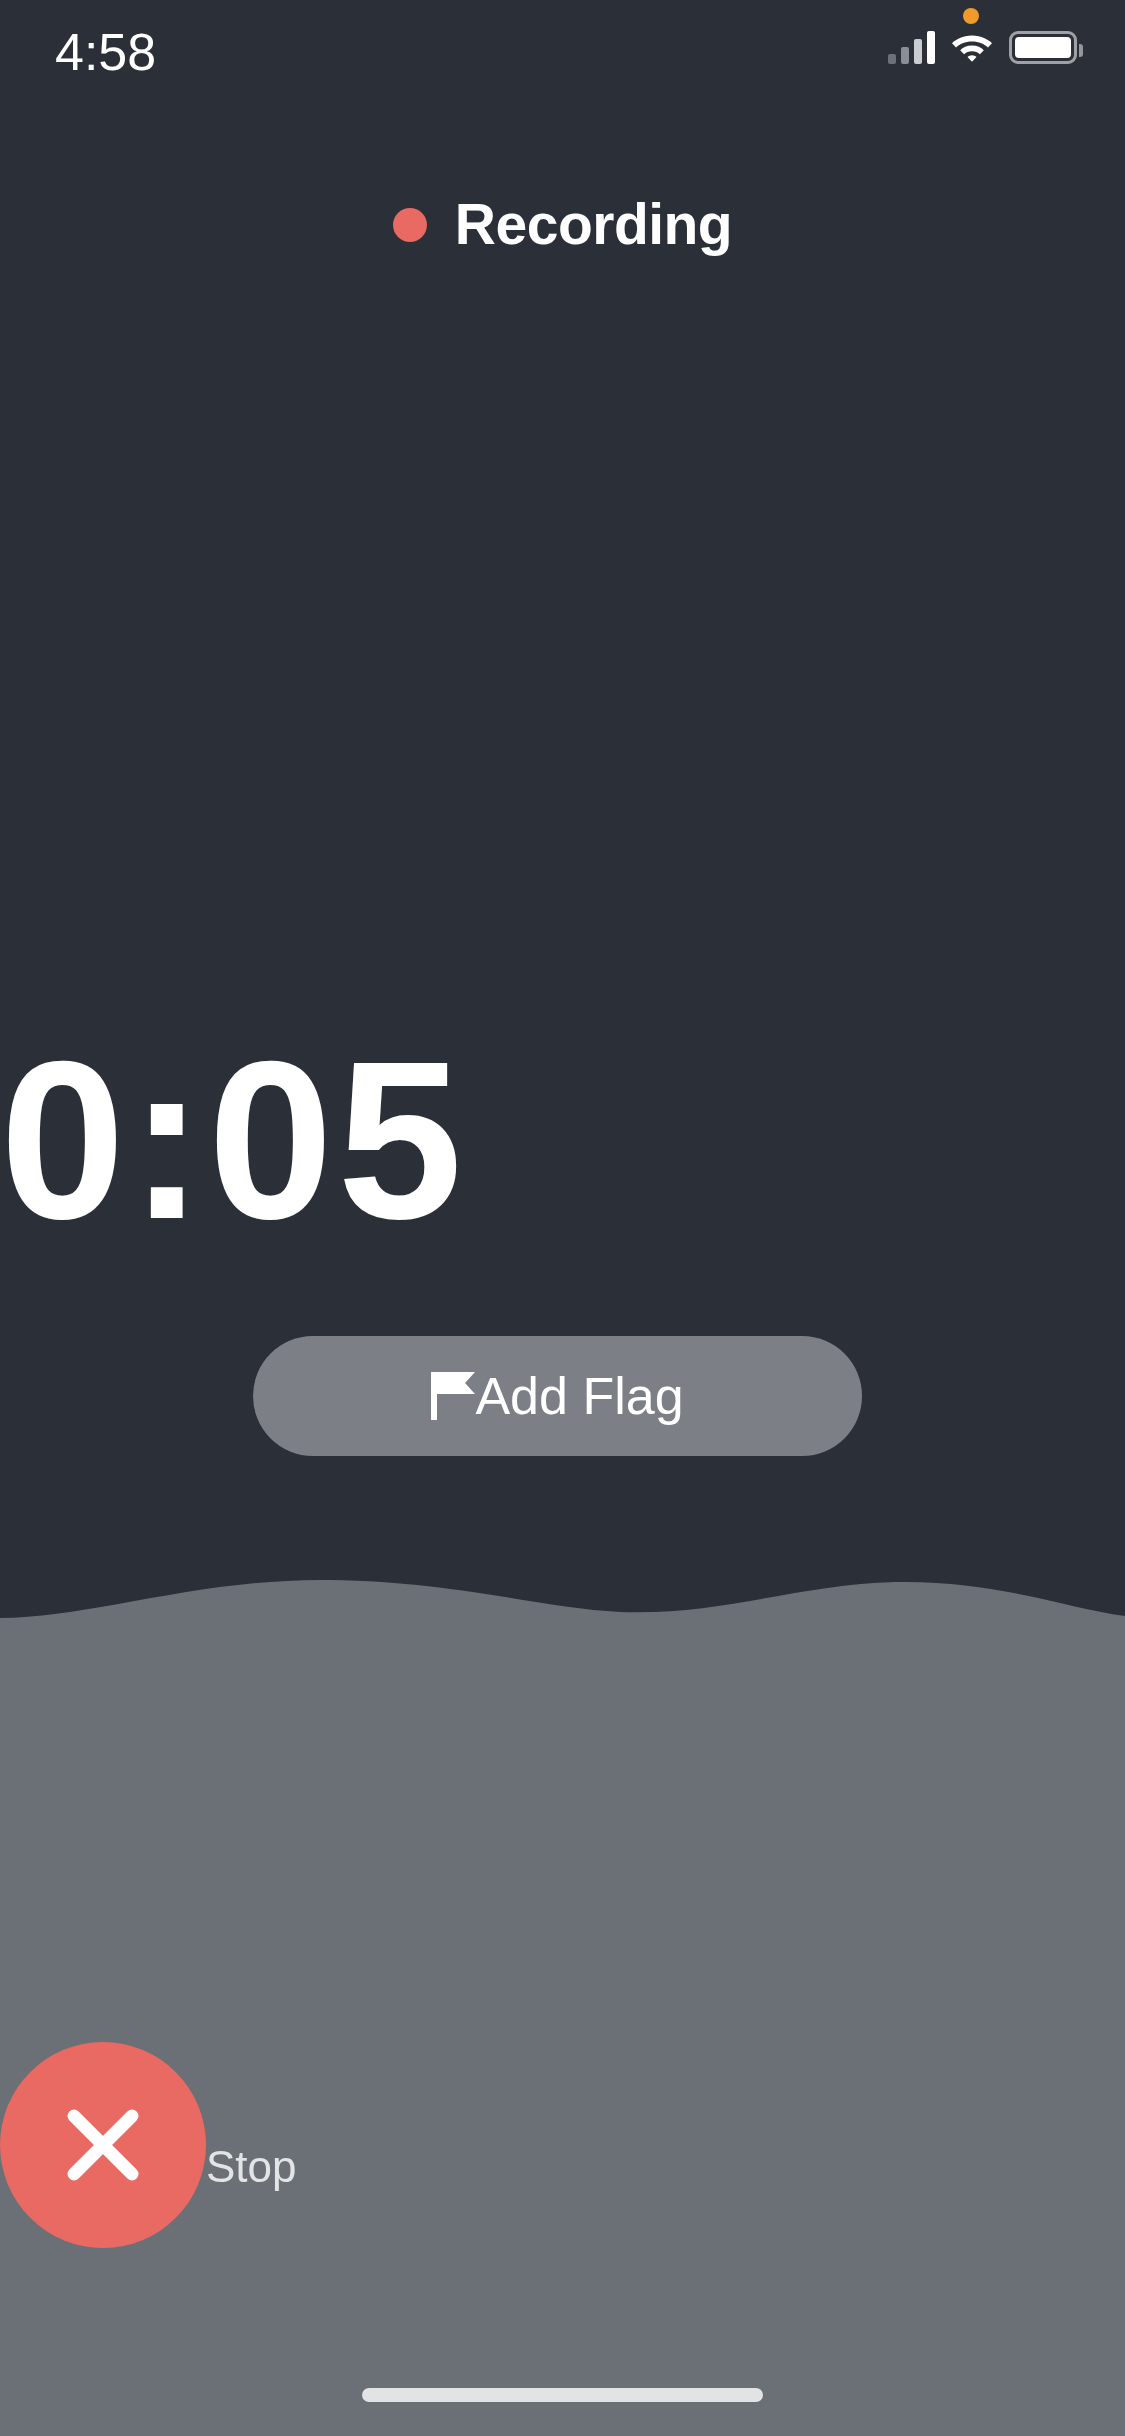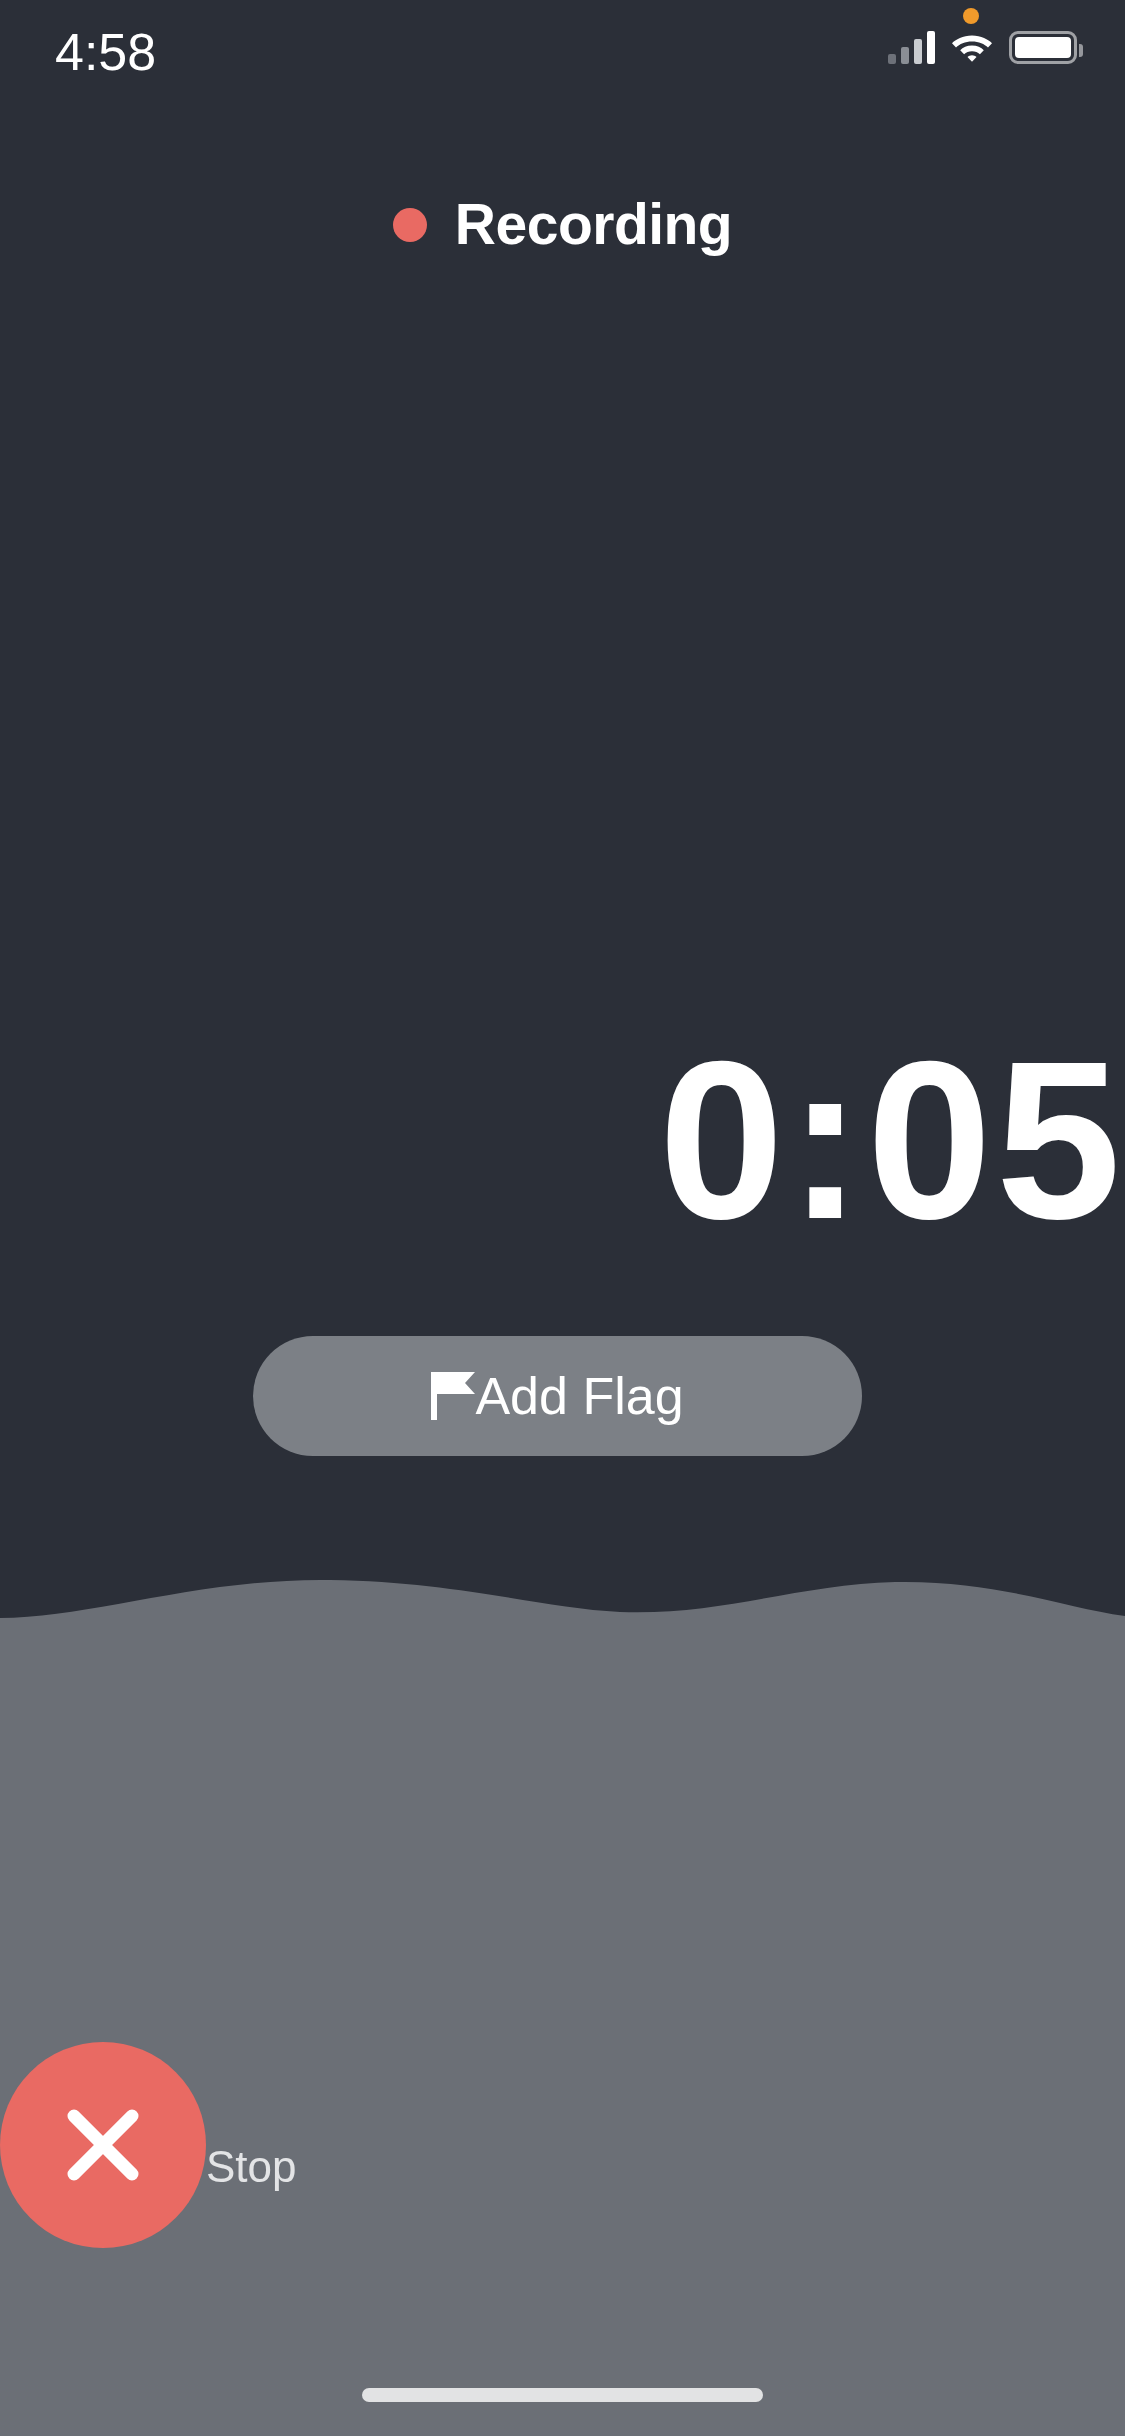--- a/index.html
+++ b/index.html
@@ -70,21 +70,21 @@
     background:#e96a63; flex:0 0 auto;
   }
   #header-title {
     font-size:57px; font-weight:700; color:#ffffff;
     letter-spacing:-0.5px; line-height:1;
   }
 
   
   #timer {
     position:absolute; top:1028px; left:0; width:1125px;
-    text-align:right;
+    text-align:left;
     font-size:225px; font-weight:700; color:#ffffff;
     line-height:1; letter-spacing:4px;
   }
 
   
   #add-flag-button {
     position:absolute; top:1336px; left:253px;
     width:609px; height:120px;
     background:#7c8086; border:none; border-radius:60px;
     display:flex; align-items:center; justify-content:center;

